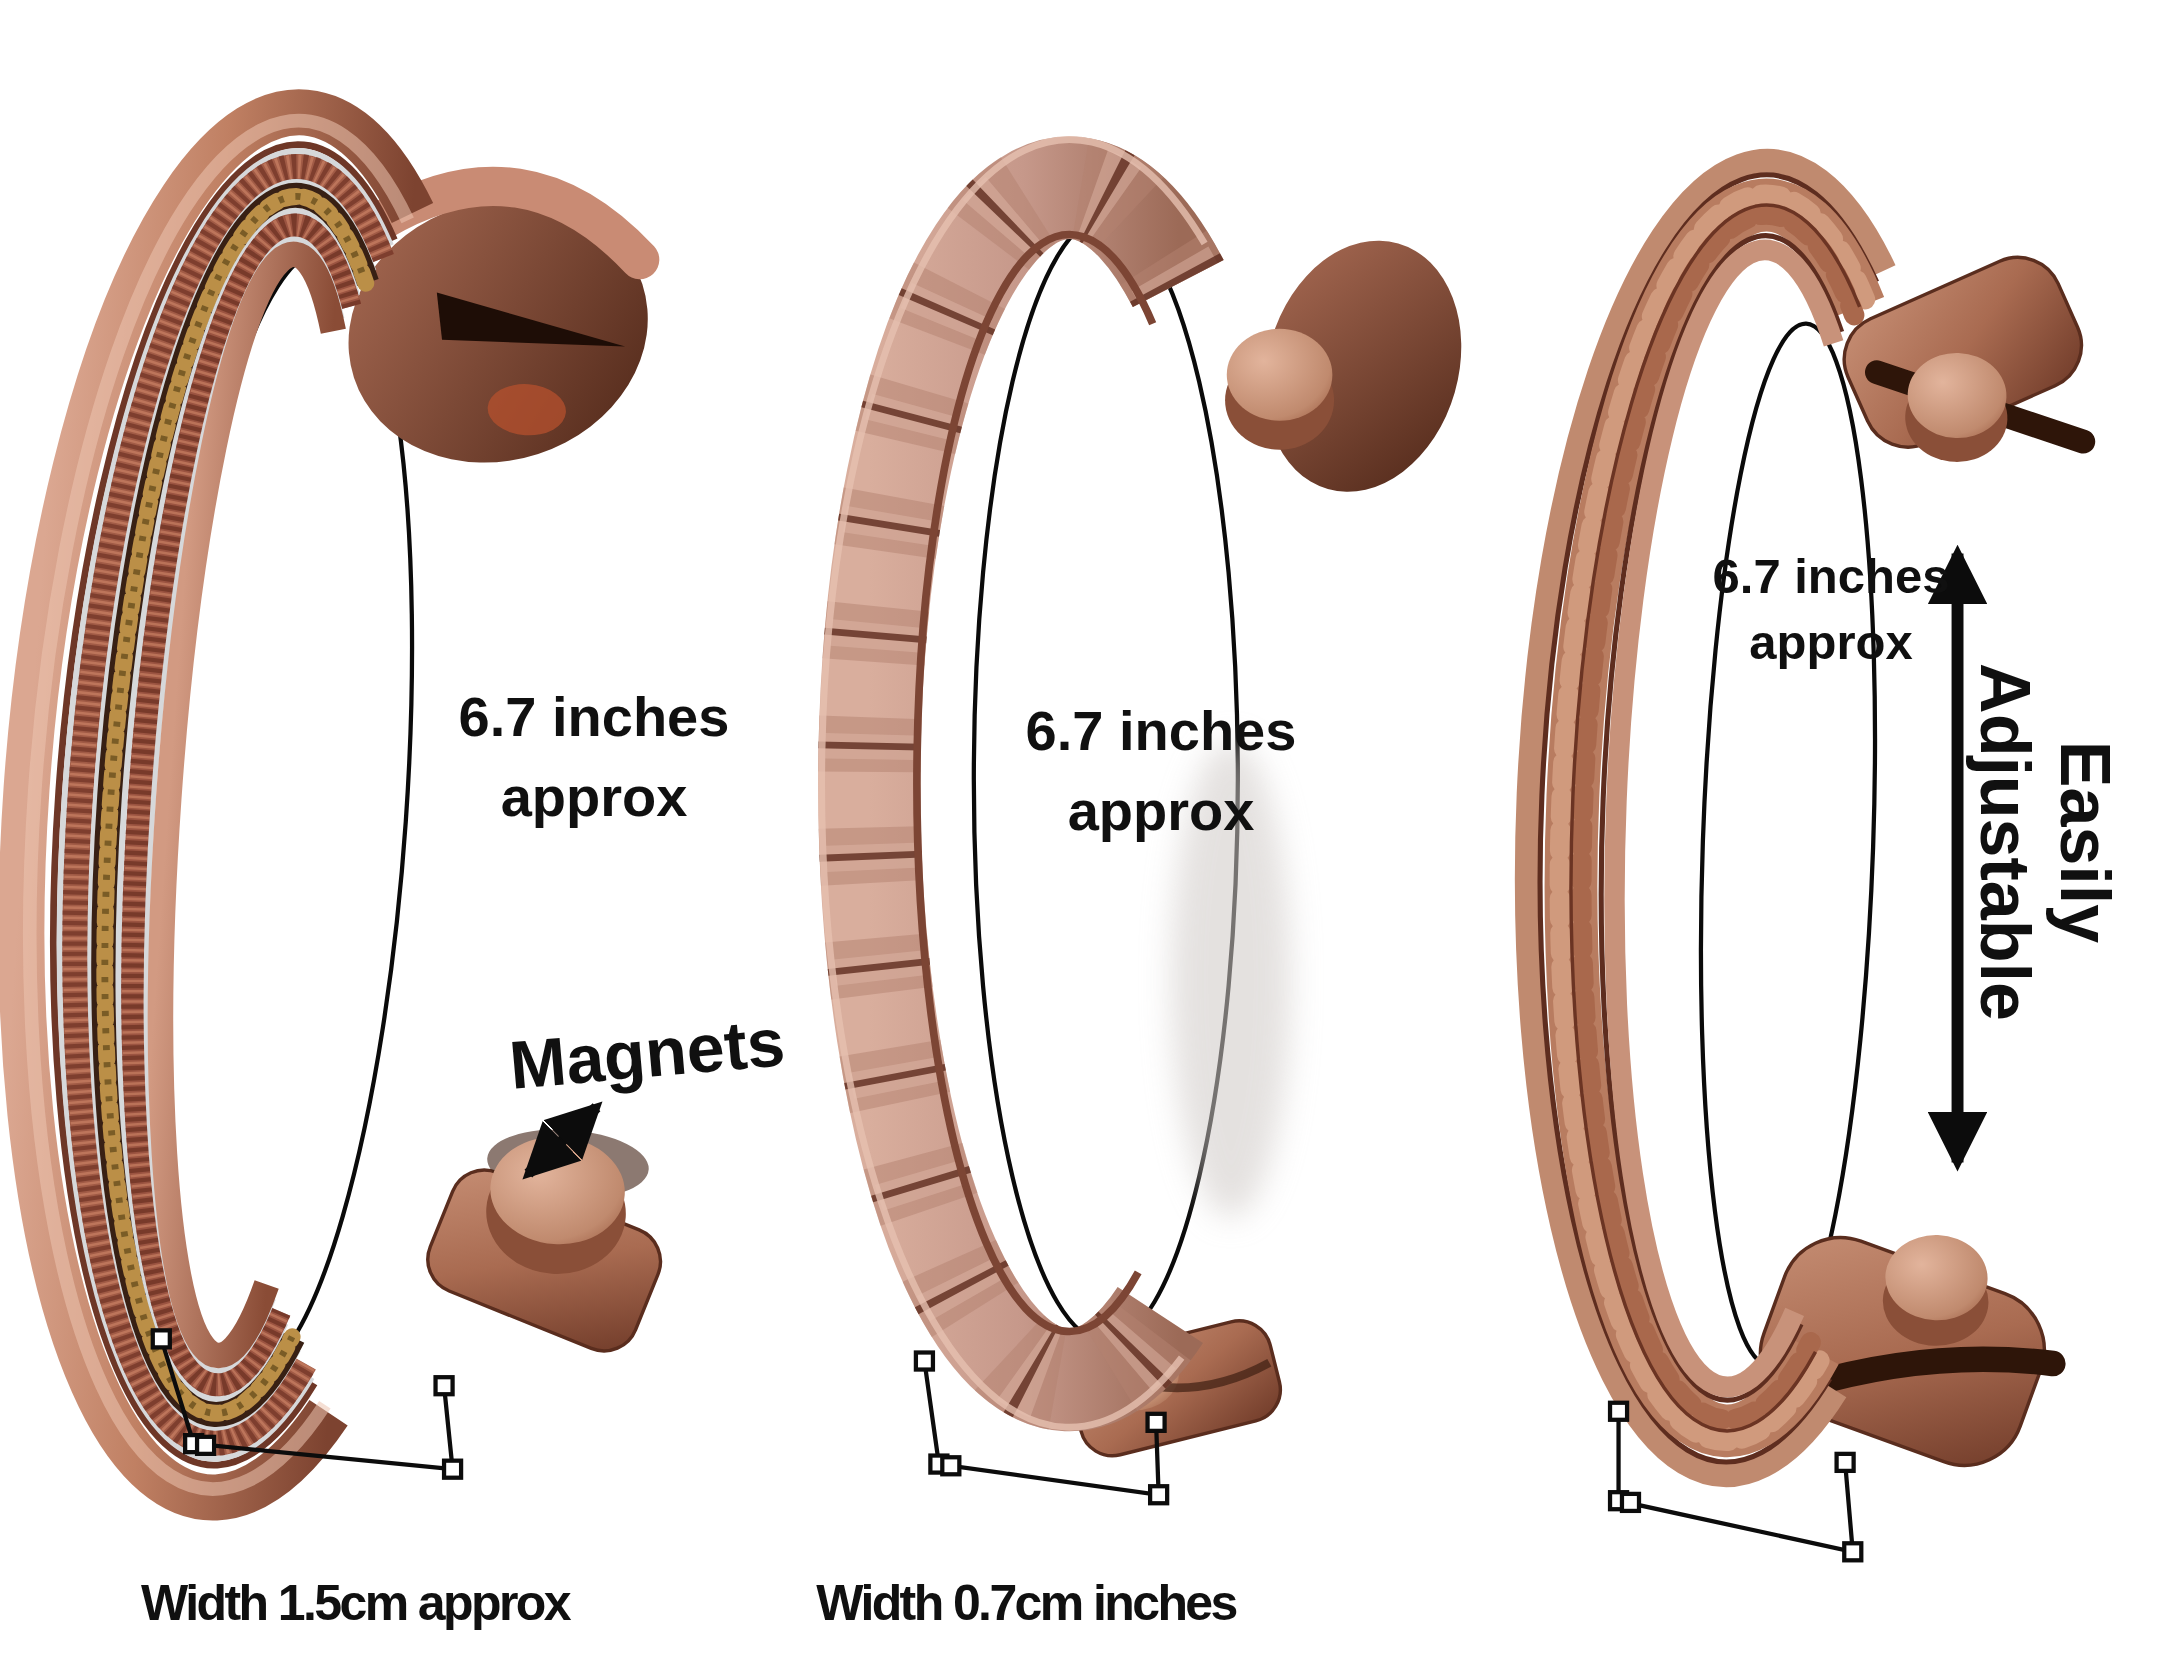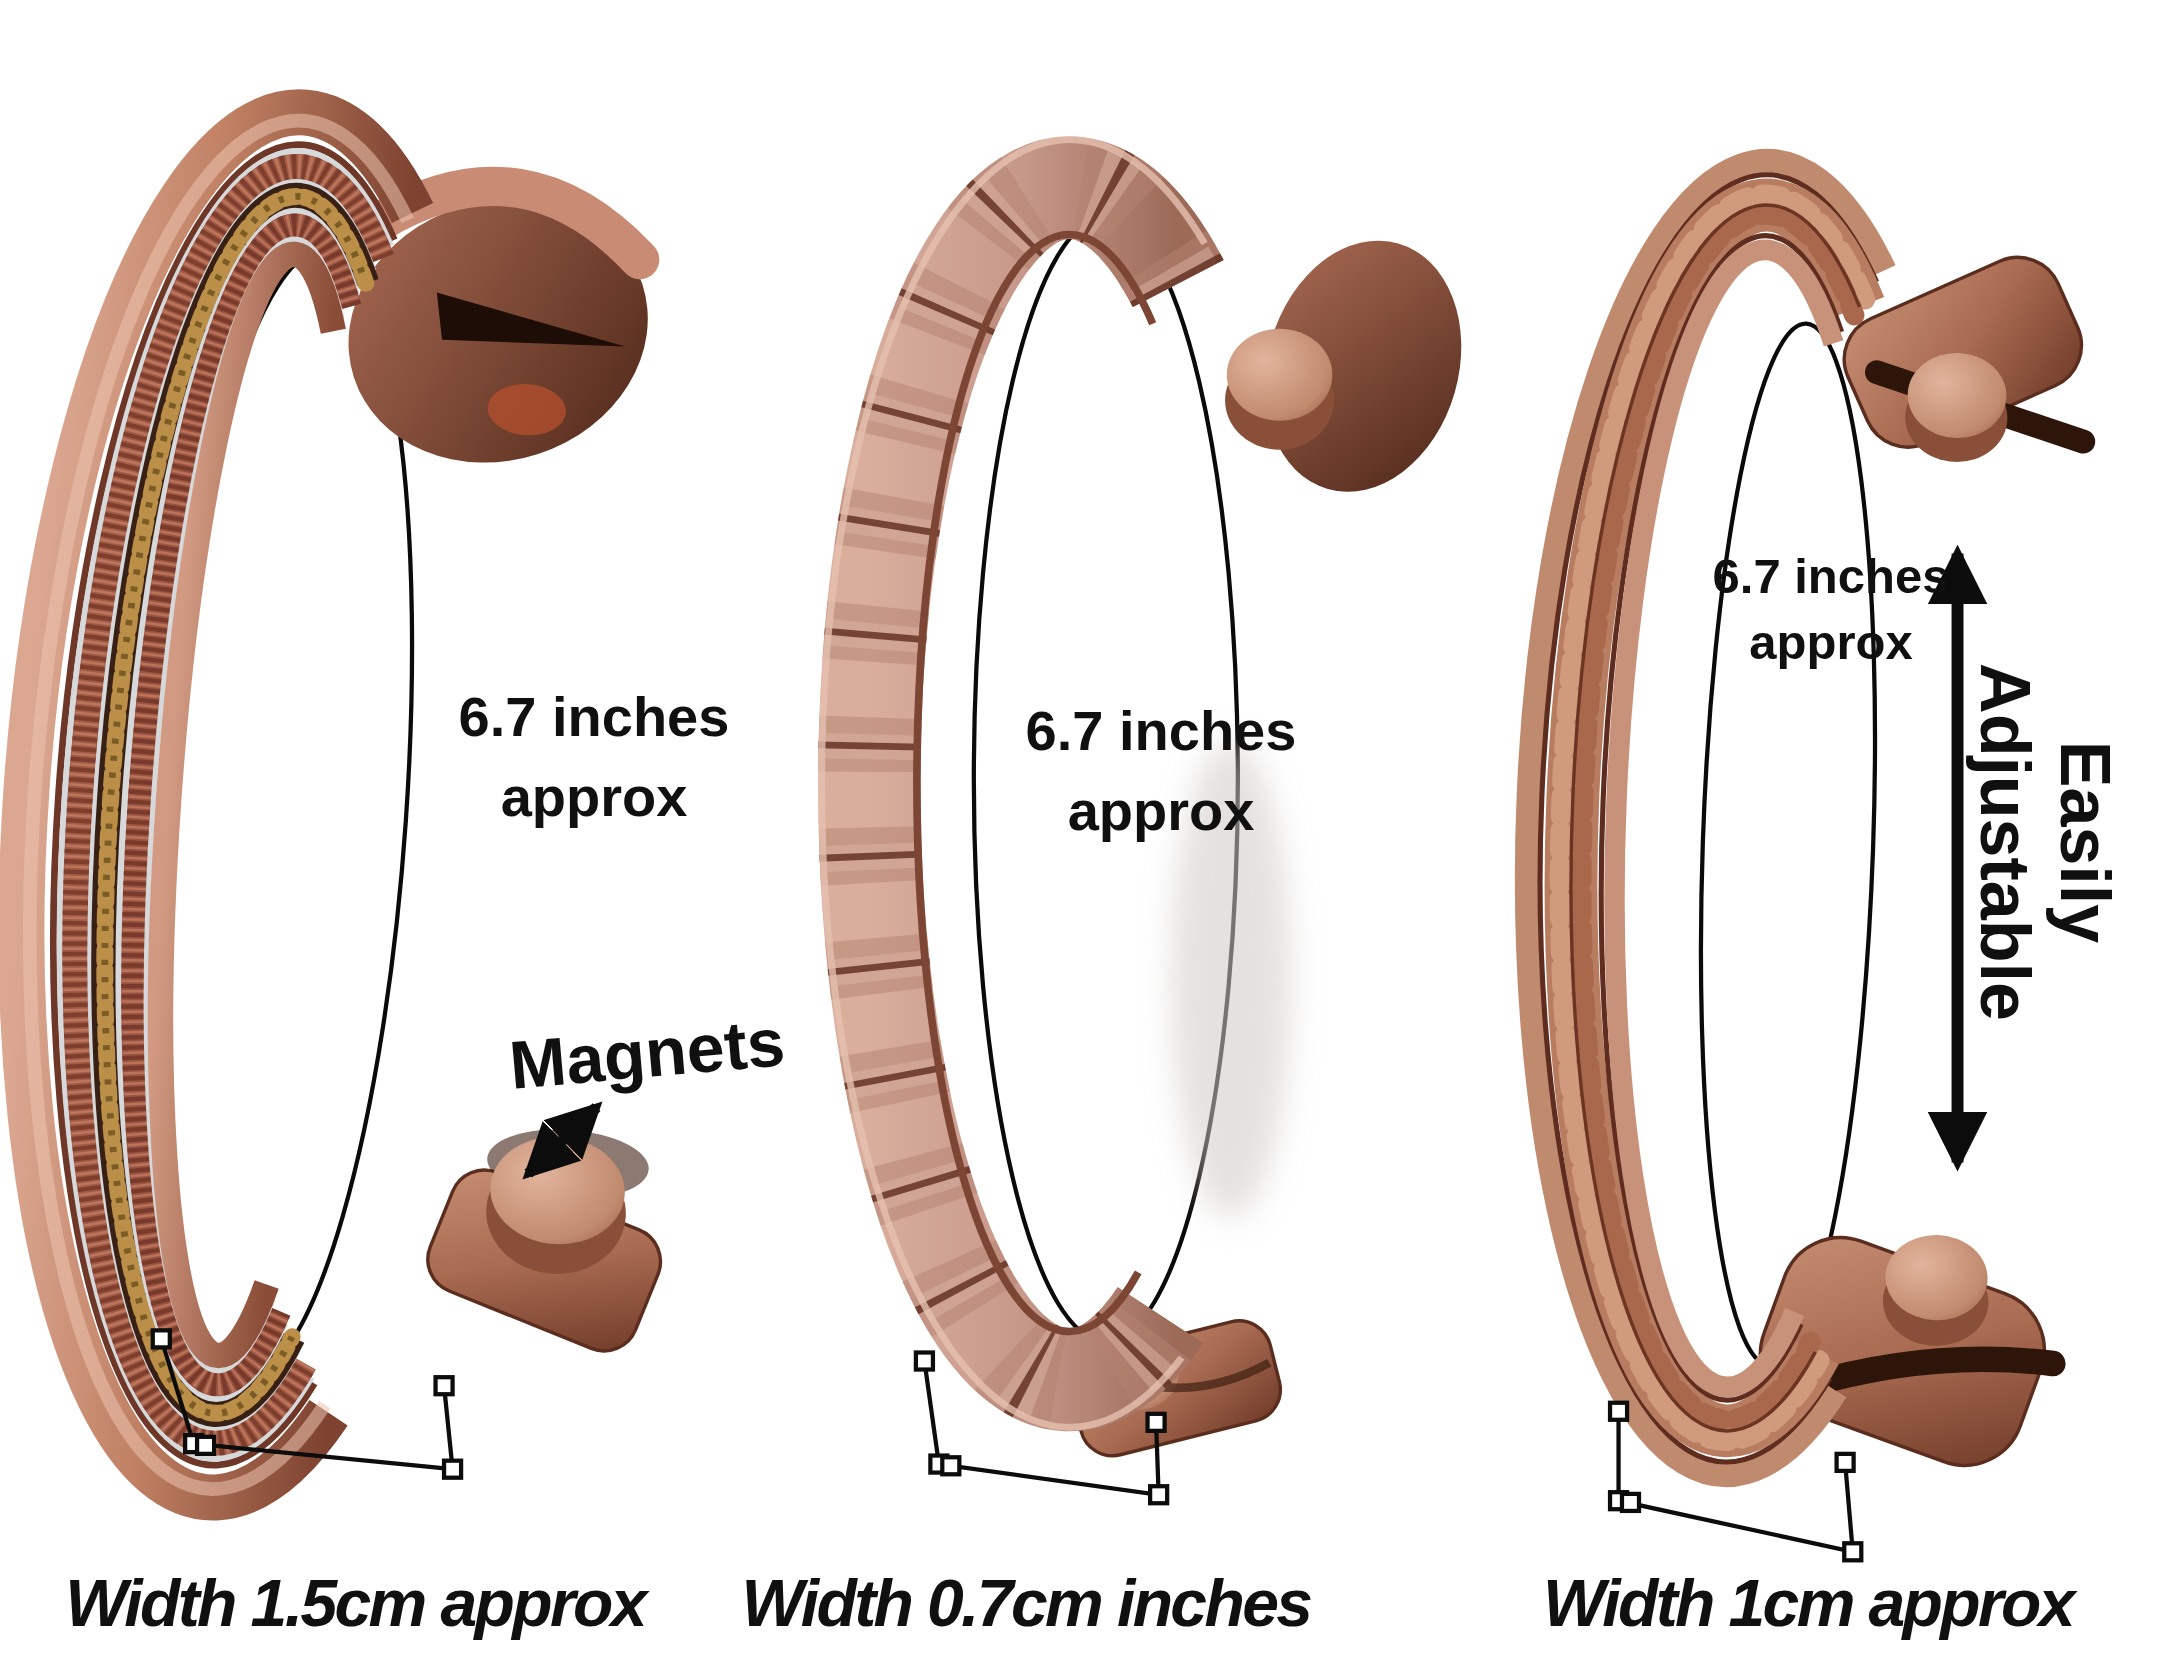--- a/index.html
+++ b/index.html
@@ -8,21 +8,21 @@
     font-family:"Liberation Sans", sans-serif;
   }
   .stage svg{position:absolute;left:0;top:0;}
   .lbl{
     position:absolute;transform:translate(-50%,-50%);
     font-weight:bold;color:#101010;white-space:nowrap;line-height:1;
   }
   .size-lbl{font-size:56px;}
   .size-lbl.small{font-size:49px;}
   .magnets-lbl{font-size:68px;transform:translate(-50%,-50%) rotate(-5deg);}
-  .width-lbl{font-size:66px;letter-spacing:-2.6px;font-style:italic;}
+  .width-lbl{font-size:50px;letter-spacing:-2.6px;}
   .adjustable-lbl{
     font-size:70px;line-height:1.14;text-align:center;
     transform:translate(-50%,-50%) rotate(90deg);
   }
 </style>
 </head>
 <body>
 
 <div class="stage">
 
@@ -204,16 +204,15 @@
 
 <div class="lbl magnets-lbl" style="left:647px;top:1053px;">Magnets</div>
 
 <div class="lbl adjustable-lbl" style="left:2044px;top:842px;">
   <div>Easily</div>
   <div>Adjustable</div>
 </div>
 
 <div class="lbl width-lbl" style="left:355px;top:1603px;">Width 1.5cm approx</div>
 <div class="lbl width-lbl" style="left:1026px;top:1603px;">Width 0.7cm inches</div>
-<div class="lbl width-lbl" style="left:1808px;top:1603px;">Width 1cm approx</div>
 
 </div>
 
 
 </body></html>

